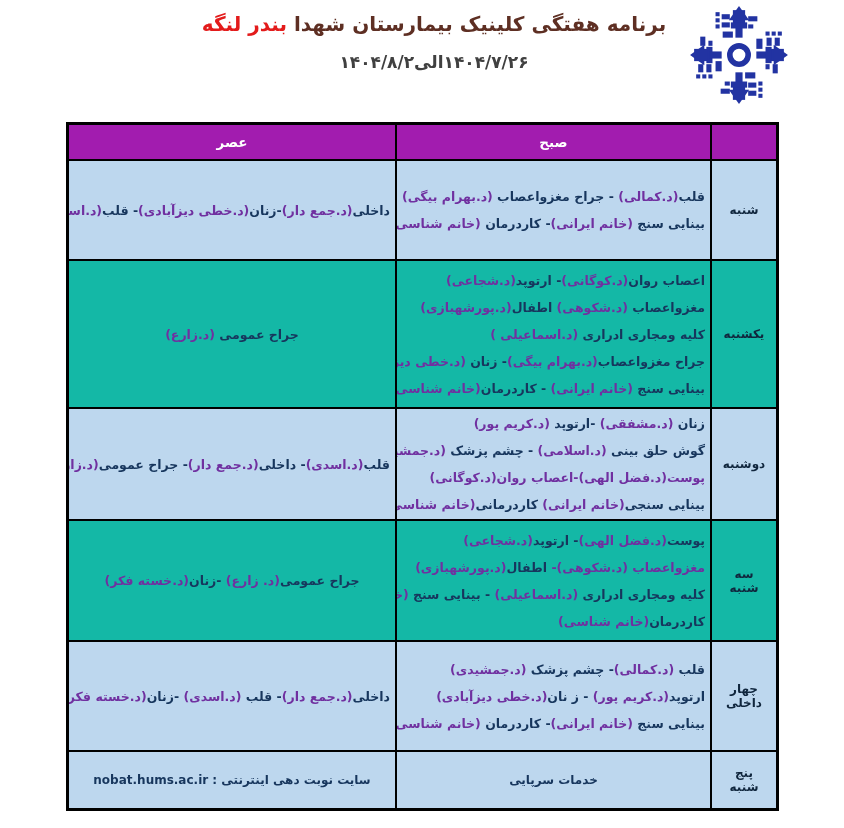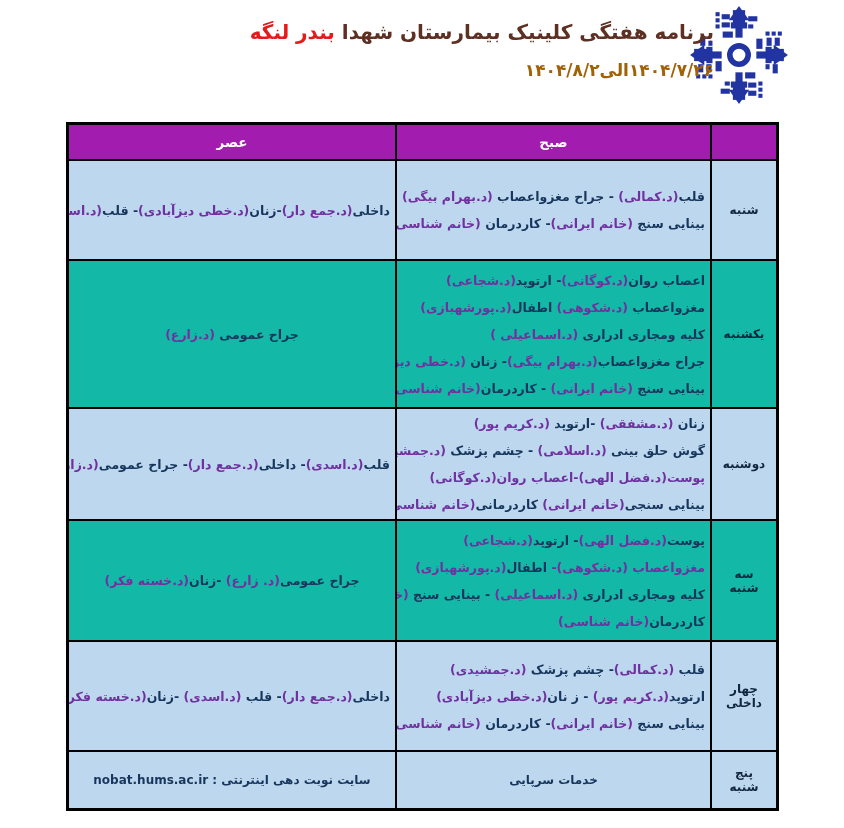--- a/index.html
+++ b/index.html
@@ -3,24 +3,24 @@
 <meta charset="utf-8">
 <style>
   html,body{margin:0;padding:0;}
   body{
     width:844px;height:828px;position:relative;overflow:hidden;
     background:#ffffff;
     font-family:"DejaVu Sans", sans-serif;
   }
   
   .logo{position:absolute;top:4px;right:44px;width:122px;height:102px;}
-  .title-wrap{position:absolute;top:20px;right:130px;width:560px;direction:rtl;}
+  .title-wrap{position:absolute;top:12px;right:130px;width:560px;text-align:center;direction:rtl;}
   .title{font-size:20px;font-weight:bold;color:#5E2F23;letter-spacing:0;}
   .title .city{color:#E31B1B;}
-  .date{margin-top:16px;font-size:17px;font-weight:bold;color:#a16207;direction:rtl;}
+  .date{margin-top:16px;font-size:17px;font-weight:bold;color:#404040;direction:rtl;}
   
   .tbl{
     position:absolute;top:122px;left:66px;width:713px;height:689px;
     box-sizing:border-box;border:1px solid #000;padding:2px;background:#000;
     direction:rtl;
     display:grid;
     grid-template-columns:64px 313px 1fr;
     grid-template-rows:34px 98px 146px 110px 119px 108px 56px;
     gap:2px;
   }

